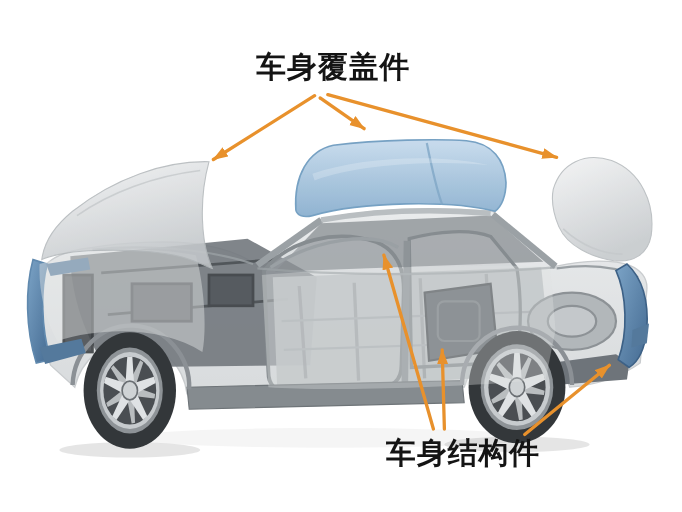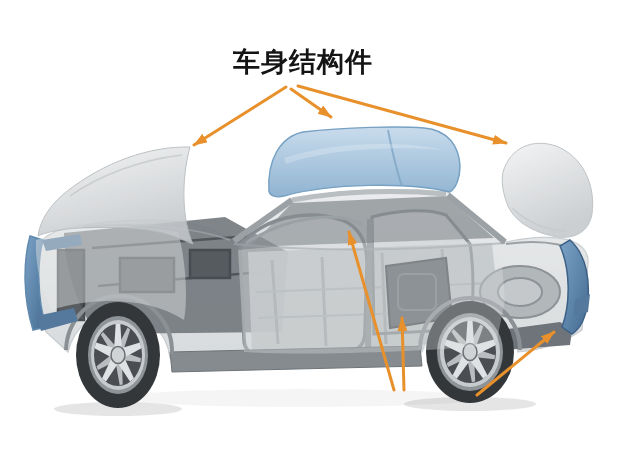--- a/index.html
+++ b/index.html
@@ -193,14 +193,15 @@
   <g stroke="#E8912C" stroke-width="3" stroke-linecap="round" fill="none">
     <line x1="286" y1="87" x2="194" y2="145" marker-end="url(#ah)" stroke="#E8912C"></line>
     <line x1="291" y1="89" x2="331" y2="117" marker-end="url(#ah)" stroke="#E8912C"></line>
     <line x1="298" y1="86" x2="506" y2="143" marker-end="url(#ah)" stroke="#E8912C"></line>
     <line x1="394" y1="390" x2="349" y2="232" marker-end="url(#ah)" stroke="#E8912C"></line>
     <line x1="404" y1="390" x2="402" y2="318" marker-end="url(#ah)" stroke="#E8912C"></line>
     <line x1="477" y1="395" x2="554" y2="332" marker-end="url(#ah)" stroke="#E8912C"></line>
   </g>
 </svg>
 
-  <div class="diagram-label label-top">车身结构件</div>
+  <div class="diagram-label label-top">车身覆盖件</div>
+  <div class="diagram-label label-bottom">车身结构件</div>
 </div>
 
 </body></html>

